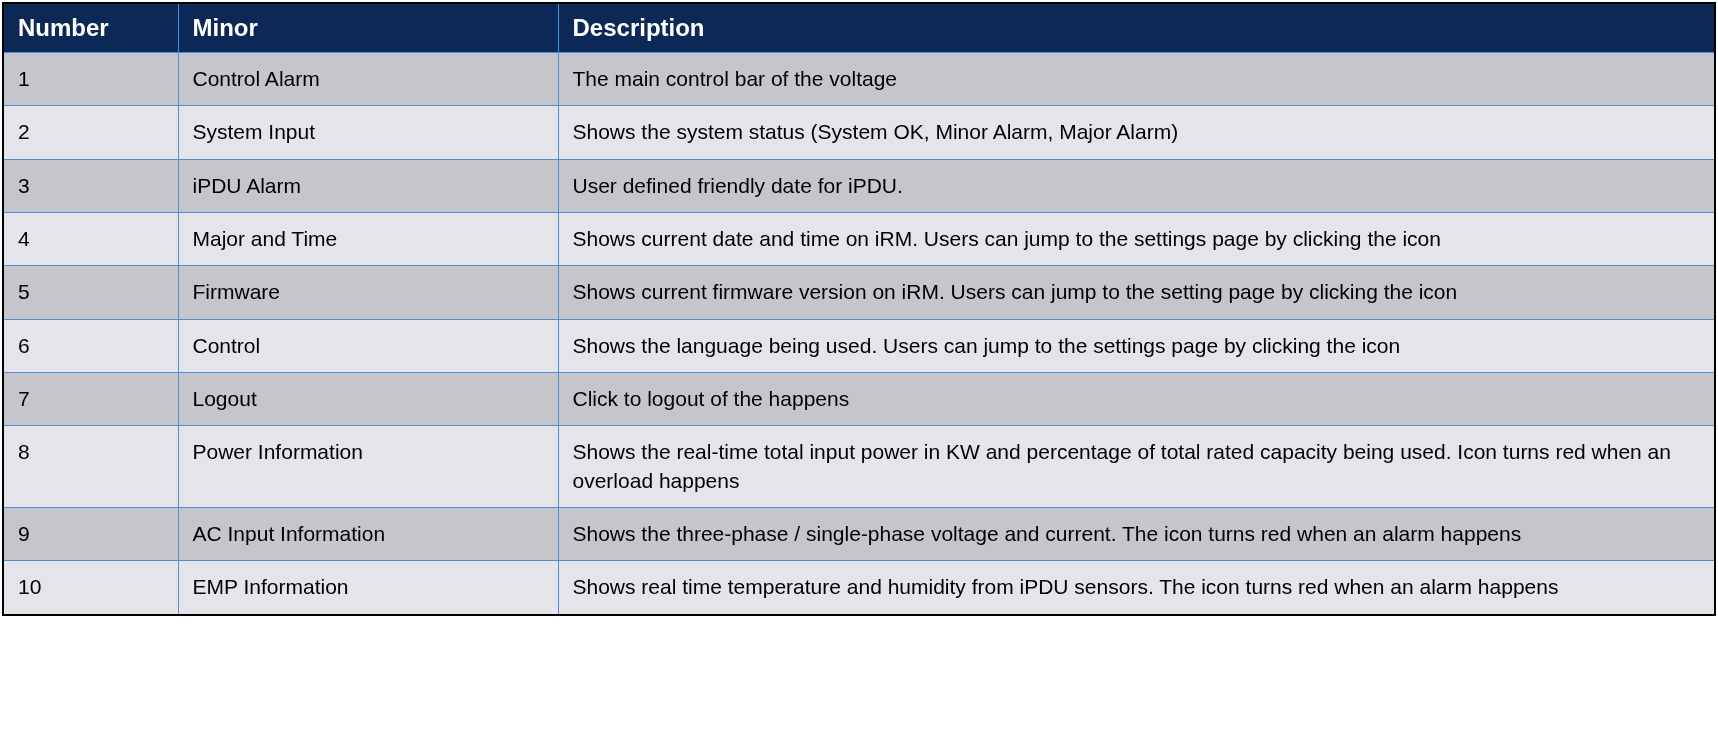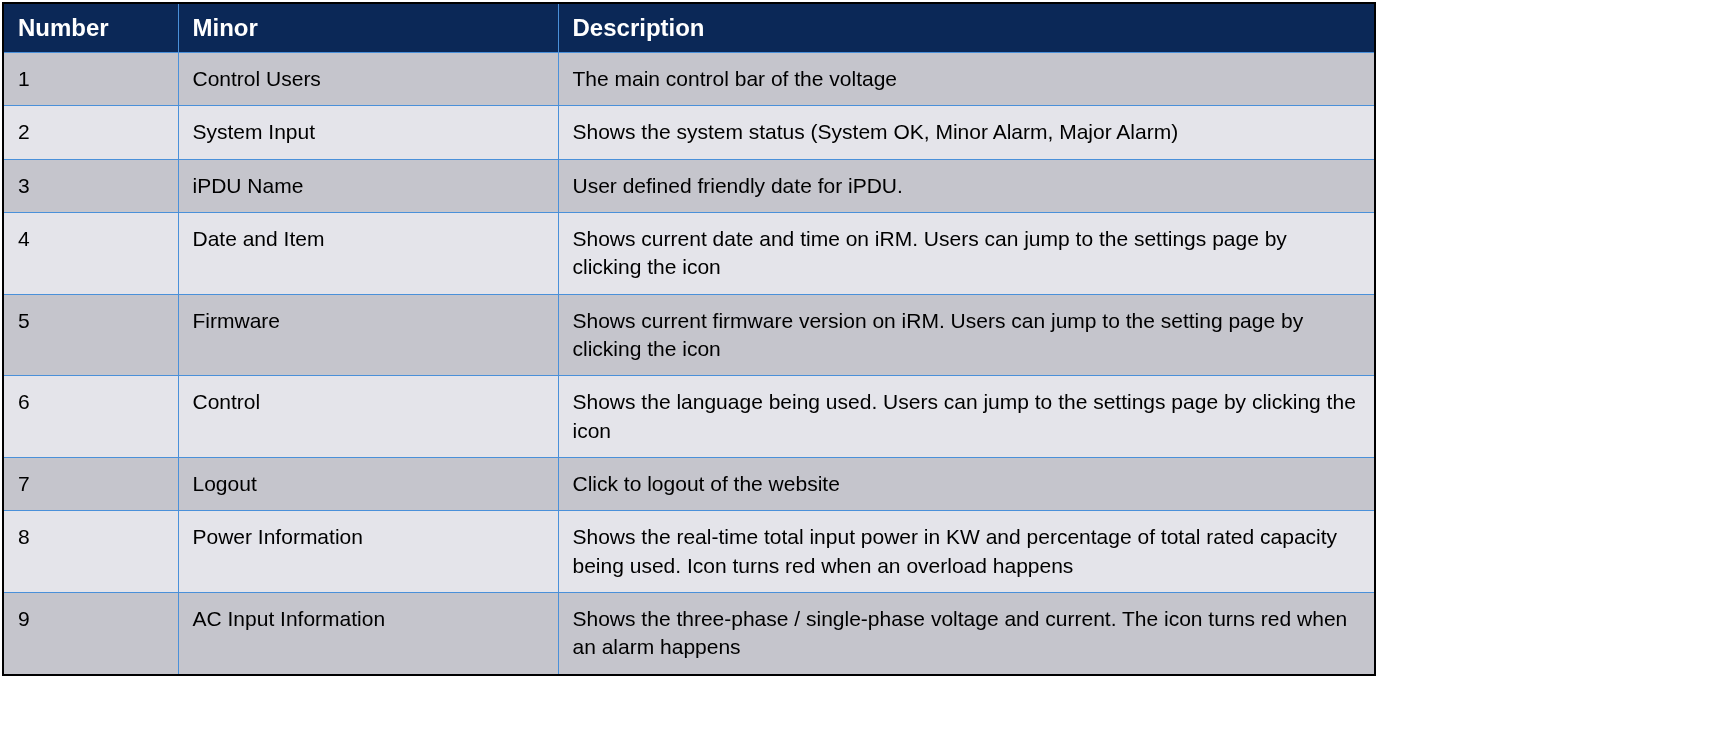--- a/index.html
+++ b/index.html
@@ -1,18 +1,18 @@
 <!DOCTYPE html>
 <html><head>
   <meta charset="utf-8">
   <style>
     * { box-sizing: border-box; margin: 0; padding: 0; }
     body { font-family: Arial, Helvetica, sans-serif; background: #fff; padding: 2px; }
     table {
-      width: 1374px;
+      width: 1714px;
       border-collapse: collapse;
       border: 2px solid #000;
     }
     th {
       background: #0b2857;
       color: #fff;
       font-weight: bold;
       text-align: left;
       padding: 10px 14px;
       font-size: 24px;
@@ -44,57 +44,62 @@
   <thead>
     <tr>
       <th>Number</th>
       <th>Minor</th>
       <th>Description</th>
     </tr>
   </thead>
   <tbody>
     <tr>
       <td>1</td>
-      <td>Control Users</td>
+      <td>Control Alarm</td>
       <td>The main control bar of the voltage</td>
     </tr>
     <tr>
       <td>2</td>
       <td>System Input</td>
       <td>Shows the system status (System OK, Minor Alarm, Major Alarm)</td>
     </tr>
     <tr>
       <td>3</td>
-      <td>iPDU Name</td>
+      <td>iPDU Alarm</td>
       <td>User defined friendly date for iPDU.</td>
     </tr>
     <tr>
       <td>4</td>
-      <td>Date and Item</td>
+      <td>Major and Time</td>
       <td>Shows current date and time on iRM. Users can jump to the settings page by clicking the icon</td>
     </tr>
     <tr>
       <td>5</td>
       <td>Firmware</td>
       <td>Shows current firmware version on iRM. Users can jump to the setting page by clicking the icon</td>
     </tr>
     <tr>
       <td>6</td>
       <td>Control</td>
       <td>Shows the language being used. Users can jump to the settings page by clicking the icon</td>
     </tr>
     <tr>
       <td>7</td>
       <td>Logout</td>
-      <td>Click to logout of the website</td>
+      <td>Click to logout of the happens</td>
     </tr>
     <tr>
       <td>8</td>
       <td>Power Information</td>
       <td>Shows the real-time total input power in KW and percentage of total rated capacity being used. Icon turns red when an overload happens</td>
     </tr>
     <tr>
       <td>9</td>
       <td>AC Input Information</td>
       <td>Shows the three-phase / single-phase voltage and current. The icon turns red when an alarm happens</td>
     </tr>
+    <tr>
+      <td>10</td>
+      <td>EMP Information</td>
+      <td>Shows real time temperature and humidity from iPDU sensors. The icon turns red when an alarm happens</td>
+    </tr>
   </tbody>
 </table>
 
 </body></html>

